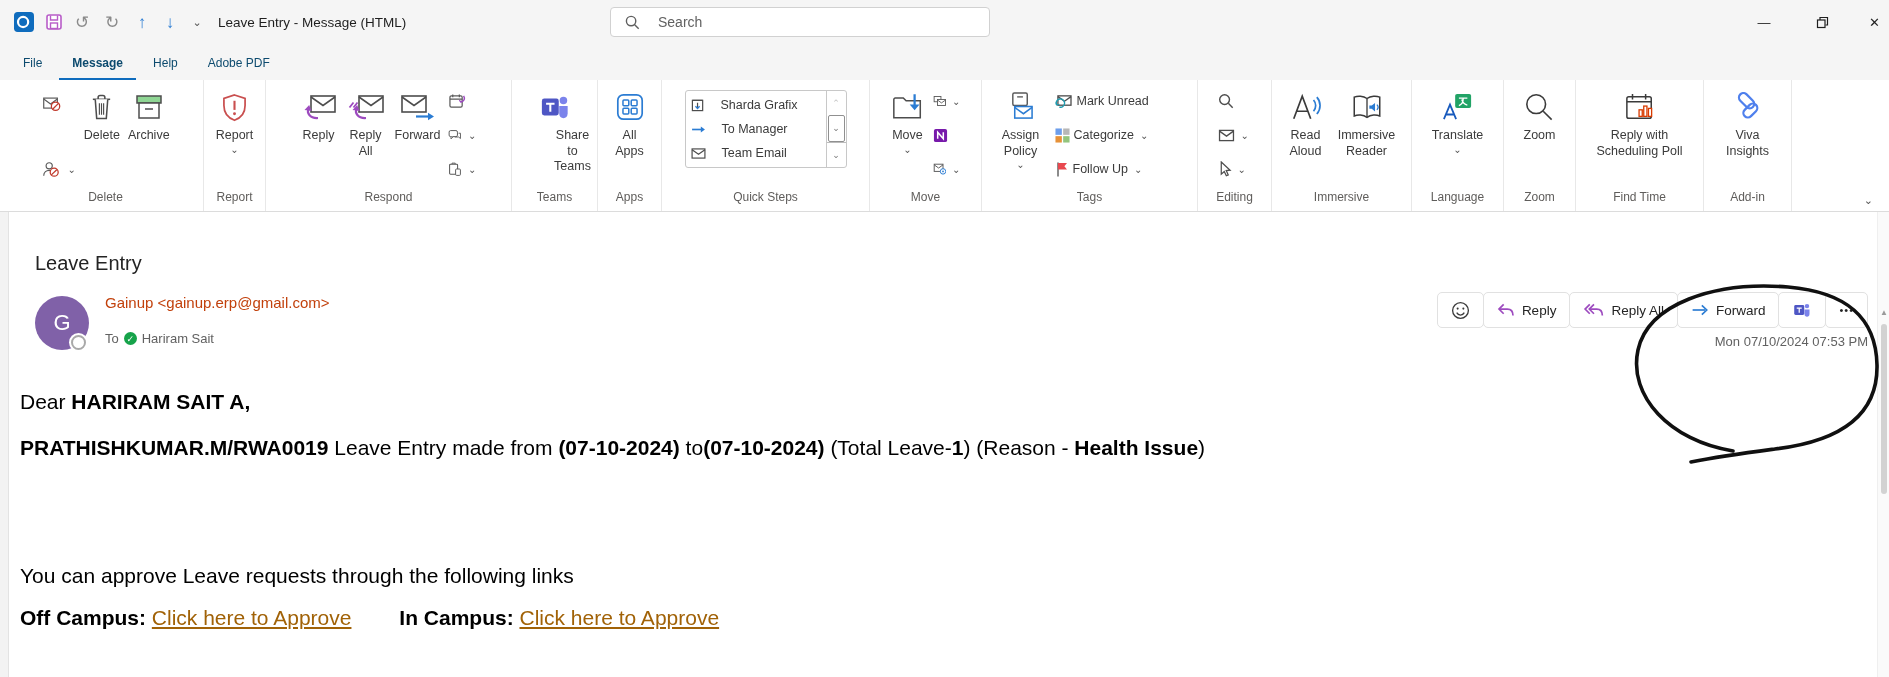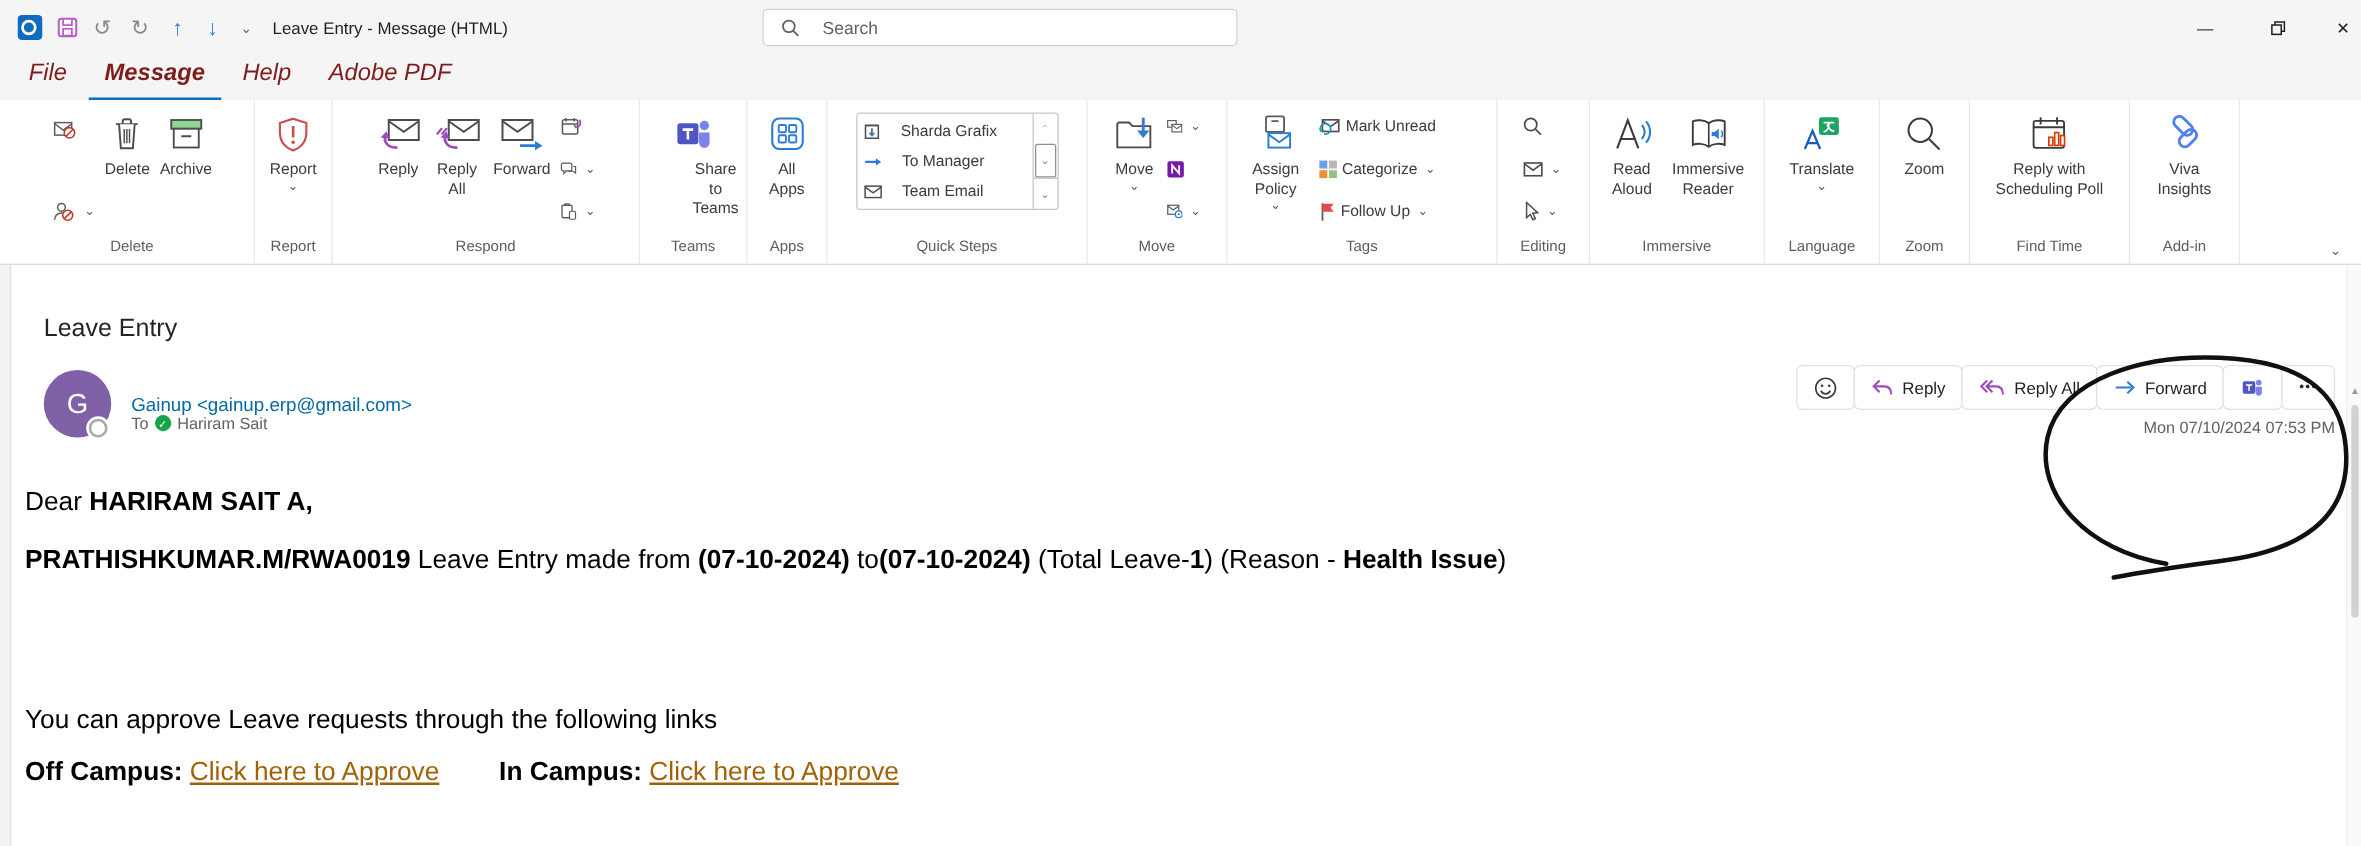--- a/index.html
+++ b/index.html
@@ -12,21 +12,21 @@
   .gray{color:#8a8a8a;} .blue{color:#2b7cd3;} .small{font-size:11px;color:#555;}
   .title-text{font-size:13.5px;color:#1f1f1f;white-space:nowrap;}
   .searchbox{position:absolute;left:610px;top:7px;width:380px;height:30px;background:#fff;
        border:1px solid #d1d1d1;border-radius:4px;display:flex;align-items:center;gap:18px;
        padding-left:14px;box-sizing:border-box;}
   .search-text{font-size:14px;color:#616161;}
   .winctl{width:40px;color:#1f1f1f;font-size:13px;}
   
   .tabsrow{position:absolute;top:44px;left:0;width:100%;height:36px;background:#f5f5f5;
        display:flex;align-items:flex-end;padding-left:10px;gap:4px;box-sizing:border-box;}
-  .tab{font-size:19px;color:#7f1d1d;padding:7px 13px 8px;border-bottom:2.5px solid transparent;font-style:italic;}
+  .tab{font-size:12px;color:#0c4a6e;padding:7px 13px 8px;border-bottom:2.5px solid transparent;}
   .tab.active{font-weight:700;border-bottom:2.5px solid #0f6cbd;}
   
   .ribbon{position:absolute;top:80px;left:0;width:100%;height:132px;background:#fff;
        border-bottom:1px solid #dcdcdc;display:flex;box-sizing:border-box;padding-left:8px;}
   .rgroup{height:100%;border-right:1px solid #e8e8e8;display:flex;flex-direction:column;
        box-sizing:border-box;position:relative;flex:0 0 auto;}
   .rcontent{flex:1;display:flex;align-items:stretch;justify-content:center;padding:6px 3px 0;gap:2px;}
   .rlabel{height:22px;font-size:12px;color:#5f5d5b;text-align:center;line-height:16px;position:relative;}
   .btn-lg{display:flex;flex-direction:column;align-items:center;padding:2px 3px;border-radius:4px;}
   .bicon{height:38px;display:flex;align-items:center;justify-content:center;}
@@ -45,21 +45,21 @@
   .qsscroll .bot{border-top:1px solid #bbb;}
   .collapse-chev{position:absolute;right:16px;bottom:4px;font-size:11px;color:#555;}
   
   .pane{position:absolute;top:212px;left:0;width:100%;height:465px;background:#fff;}
   .leftstrip{position:absolute;left:0;top:0;width:8px;height:100%;background:#f3f3f3;border-right:1px solid #e3e3e3;}
   .subject{position:absolute;left:35px;top:40px;font-size:20px;color:#242424;}
   .avatar{position:absolute;left:35px;top:84px;width:54px;height:54px;border-radius:50%;
        background:#8061a8;color:#fff;font-size:22px;display:flex;align-items:center;justify-content:center;}
   .presence{position:absolute;left:71px;top:123px;width:11px;height:11px;border-radius:50%;
        background:#fff;border:2px solid #a9a9a9;box-shadow:0 0 0 2px #fff;}
-  .sender{position:absolute;left:105px;top:104px;font-size:15px;color:#0369a1;}
+  .sender{position:absolute;left:105px;top:82px;font-size:15px;color:#c2410c;}
   .toline{position:absolute;left:105px;top:119px;font-size:13px;color:#616161;display:flex;align-items:center;gap:5px;}
   .checkbadge{width:13px;height:13px;border-radius:50%;background:#16a34a;color:#fff;font-size:9px;
        display:flex;align-items:center;justify-content:center;}
   .actions{position:absolute;top:80px;right:21px;display:flex;height:36px;}
   .abtn{display:flex;align-items:center;gap:7px;padding:0 13px;border:1px solid #e1e1e1;background:#fff;
        font-size:13.5px;color:#242424;border-radius:5px;margin-left:-1px;box-sizing:border-box;}
   .timestamp{position:absolute;top:122px;right:21px;font-size:13px;color:#616161;}
   .bp{position:absolute;left:20px;font-size:21px;color:#000;white-space:nowrap;}
   .bp b{font-weight:700;}
   .link{color:#a16207;text-decoration:underline;}

